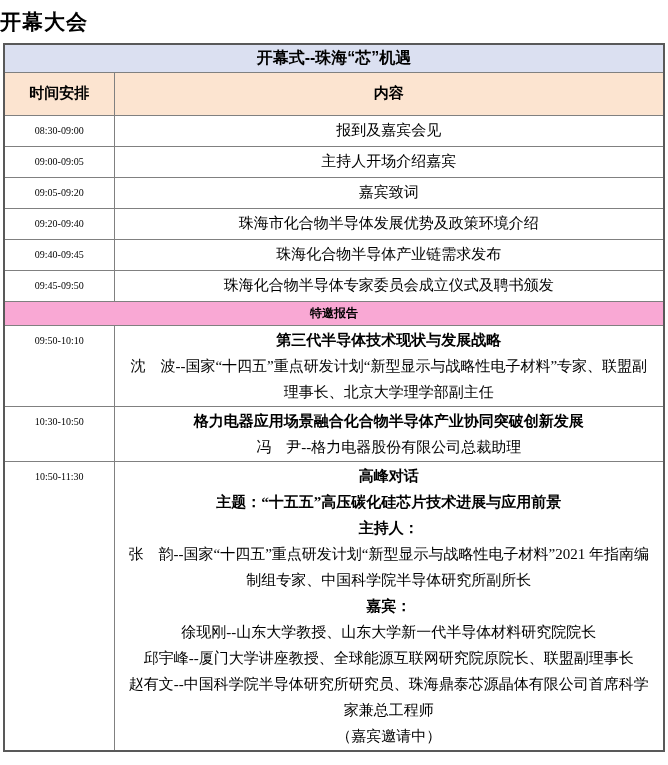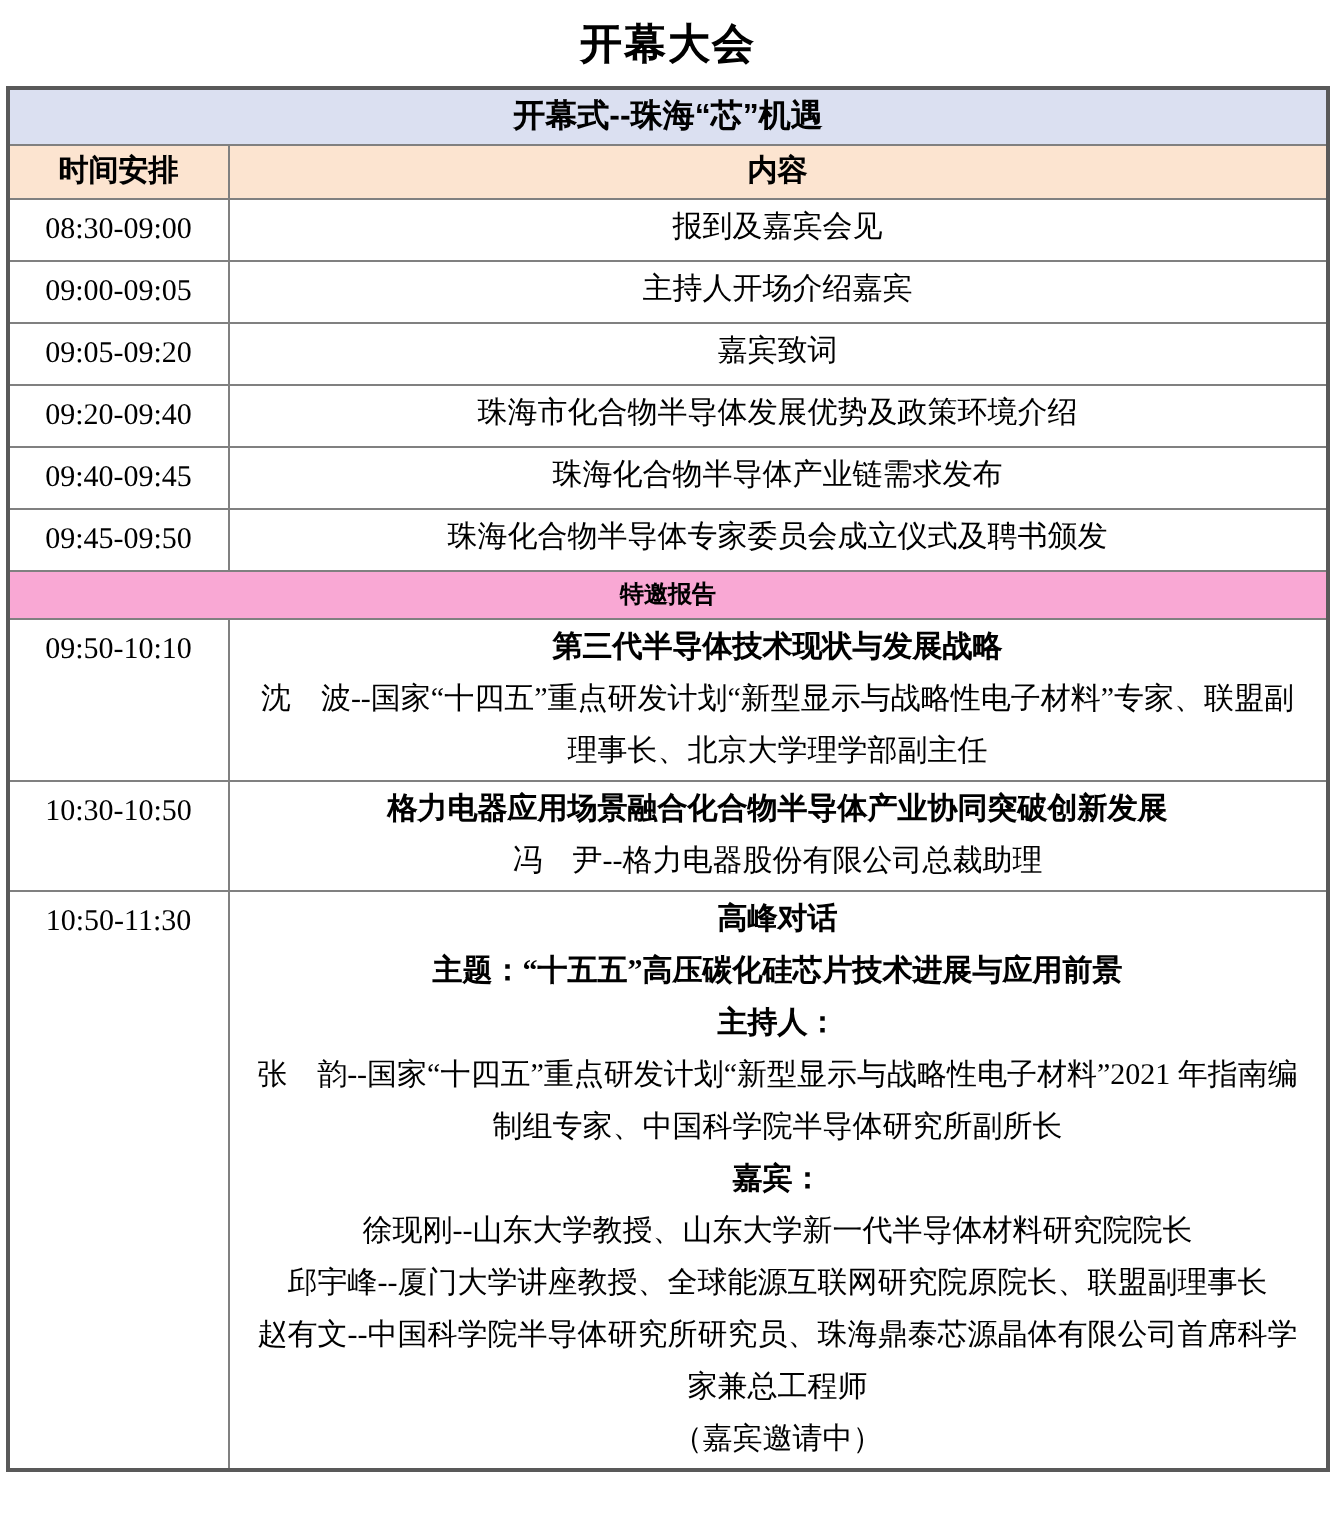--- a/index.html
+++ b/index.html
@@ -2,21 +2,20 @@
 <html><head>
 <meta charset="utf-8">
 <style>
   html, body { margin: 0; padding: 0; background: #ffffff; }
   .page {
     width: 668px; height: 765px; box-sizing: border-box;
     padding-top: 5px; overflow: hidden;
     font-family: "Liberation Serif", serif; color: #000000;
   }
   .doc-title {
-    text-align: center;
     font-family: "Liberation Sans", sans-serif;
     font-size: 21px; font-weight: bold;
     margin: 3px 0 7px 0; letter-spacing: 1px;
   }
   table.agenda {
     border-collapse: collapse; table-layout: fixed;
     width: 662px; margin: 0 auto;
     border: 2px solid #595959;
   }
   col.time-col { width: 110px; }
@@ -28,24 +27,24 @@
     text-align: center; height: 28px; padding: 1px 0;
   }
   tr.section-header td {
     background: #f9a8d4;
     font-weight: bold; font-size: 12px;
     text-align: center; height: 24px; padding: 1px 4px;
   }
   tr.col-header td {
     background: #fce4d0;
     font-weight: bold; font-size: 15px;
-    text-align: center; height: 27px; padding: 1px 4px; margin-top: 10px;
+    text-align: center; height: 43px; padding: 1px 4px; margin-top: 10px;
   }
   td.time {
-    font-size: 15px; text-align: center; vertical-align: top;
+    font-size: 10px; text-align: center; vertical-align: top;
     padding: 2px 2px; white-space: nowrap; line-height: 26px;
   }
   td.content {
     font-size: 15px; text-align: center; vertical-align: top;
     padding: 1px 9px;
   }
   td.content .line { line-height: 26px; }
   tr.simple td { height: 28px; }
   .bold { font-weight: bold; }
 </style>

